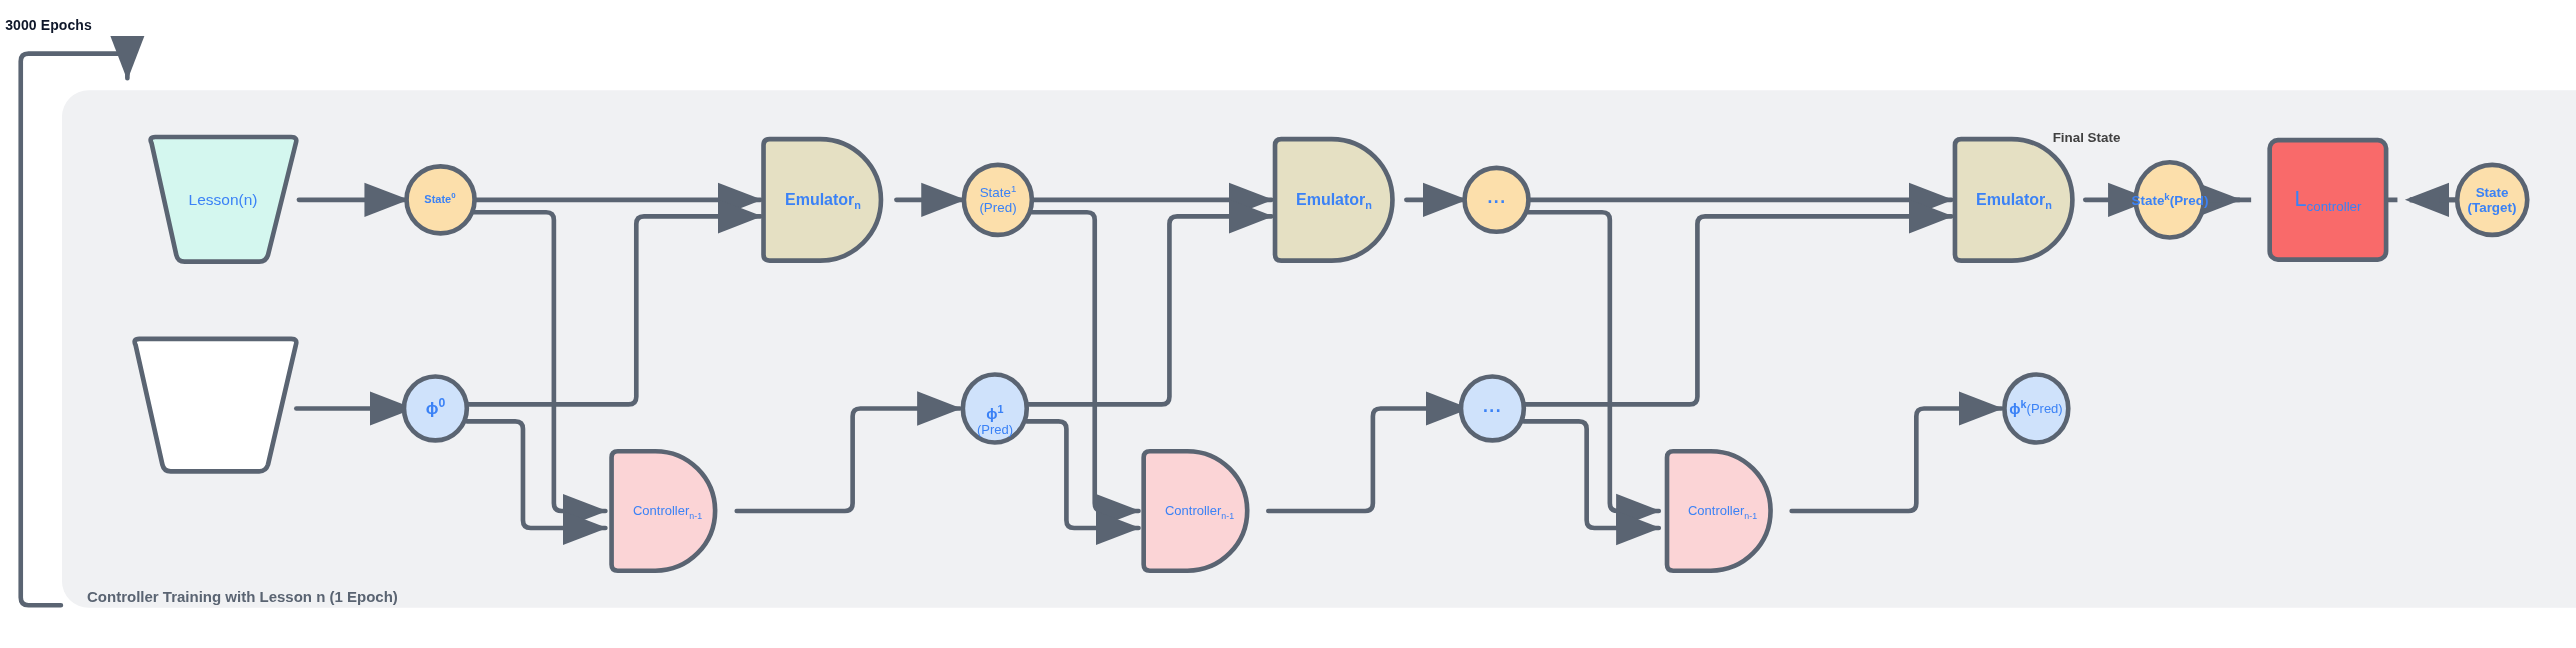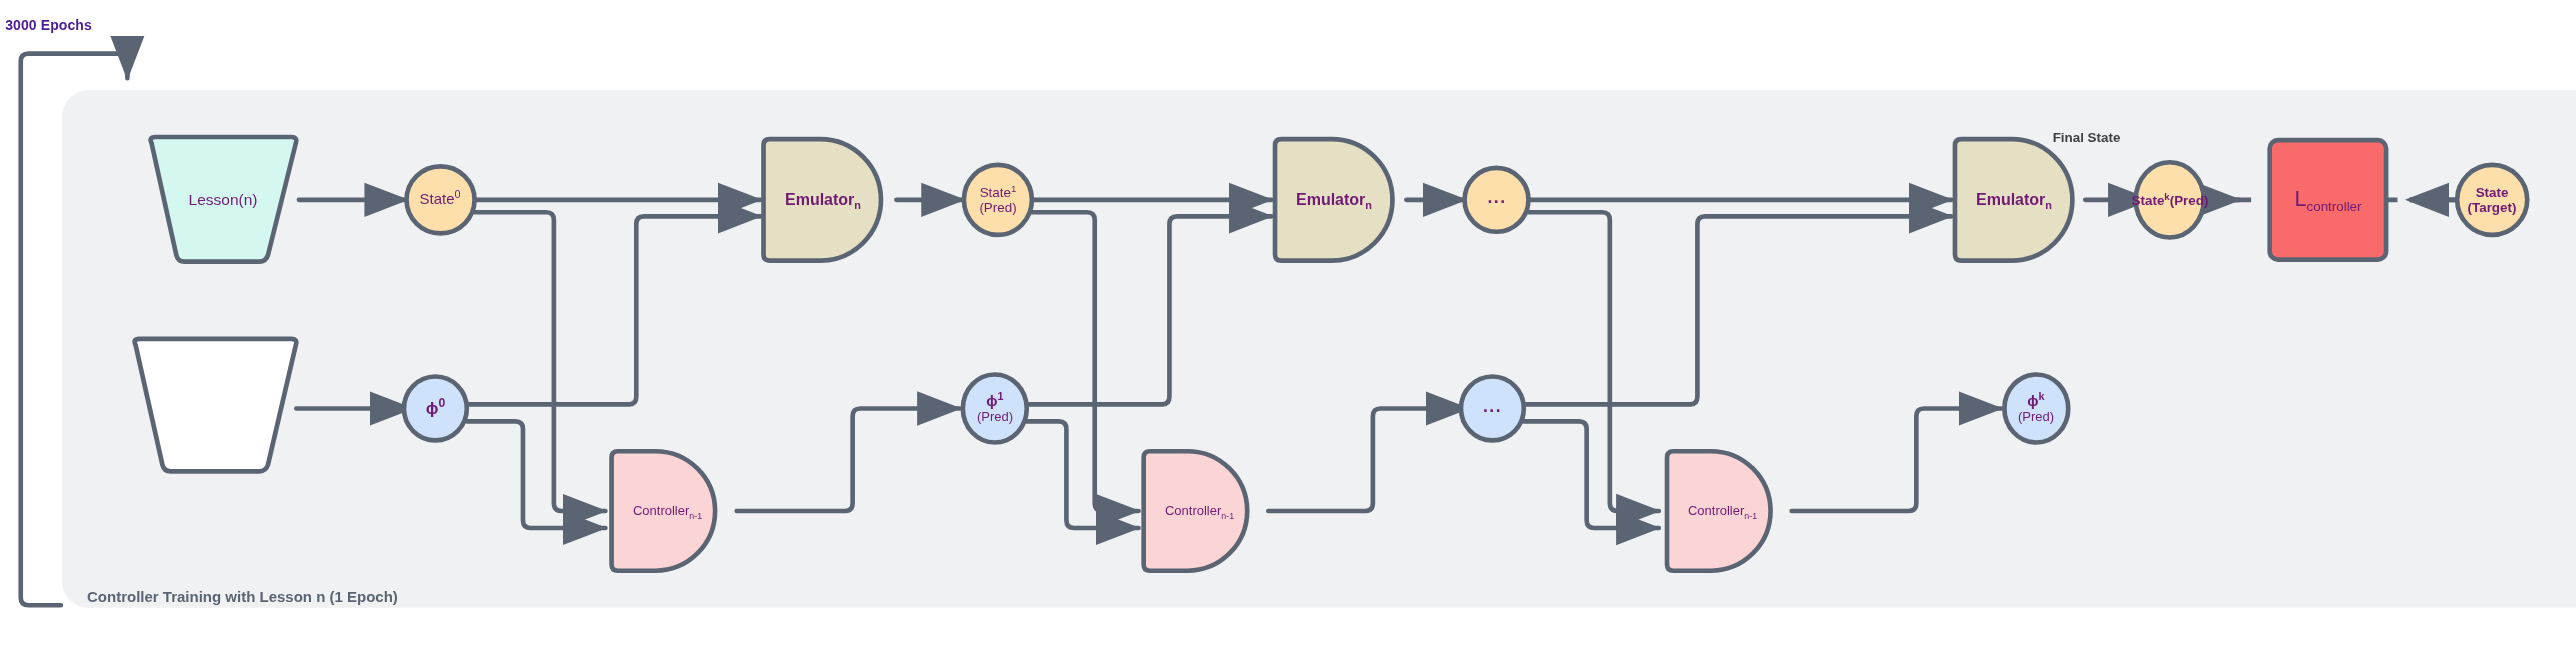--- a/index.html
+++ b/index.html
@@ -4,25 +4,25 @@
 <style>
   html,body{margin:0;padding:0;background:#ffffff;}
   body{
     width:2651px;height:648px;position:relative;overflow:hidden;
     font-family:"Liberation Sans","DejaVu Sans",sans-serif;
   }
   #stage{position:absolute;inset:0;width:2651px;height:648px;}
   svg#canvas{position:absolute;left:0;top:0;width:2651px;height:648px;}
   .nodeLabel{
     position:absolute;display:flex;align-items:center;justify-content:center;
-    text-align:center;color:#701a75;pointer-events:none;line-height:1.12;
+    text-align:center;color:#3b82f6;pointer-events:none;line-height:1.12;
     white-space:pre-line;
   }
   .epochText{
-    position:absolute;color:#4c1d95;font-size:14px;font-weight:bold;
+    position:absolute;color:#0f172a;font-size:14px;font-weight:bold;
     letter-spacing:0.1px;
   }
   .captionText{
     position:absolute;color:#5a6472;font-size:15px;font-weight:bold;
   }
   .finalStateText{
     position:absolute;color:#404040;font-size:13.4px;font-weight:bold;
     text-align:center;
   }
   sup{font-size:.72em;vertical-align:super;line-height:0;}
@@ -162,21 +162,21 @@
   <div class="epochText" style="left:5.2px;top:17px;">3000 Epochs</div>
 
   <div class="finalStateText" style="left:2009px;top:130px;width:155px;">Final State</div>
 
   <div class="captionText" style="left:87px;top:588px;">Controller Training with Lesson n (1 Epoch)</div>
 
   <div class="nodeLabel" style="left:151px;top:183px;width:144px;height:33px;font-size:15.5px;">
     <span>Lesson(n)</span>
   </div>
 
-  <div class="nodeLabel" style="left:406px;top:183px;width:68px;height:33px;font-size:15px;font-weight:normal;">
+  <div class="nodeLabel" style="left:406px;top:183px;width:68px;height:33px;font-size:11px;font-weight:bold;">
     <span><span>State</span><sup>0</sup></span>
   </div>
 
   <div class="nodeLabel" style="left:764px;top:183px;width:118px;height:33px;font-size:16px;font-weight:bold;">
     <span><span>Emulator</span><sub>n</sub></span>
   </div>
 
   <div class="nodeLabel" style="left:961px;top:176px;width:74px;height:48px;font-size:13.4px;font-weight:normal;flex-direction:column;">
     <span><span>State</span><sup>1</sup></span>
     <span>(Pred)</span>
@@ -210,36 +210,36 @@
 
 
   <div class="nodeLabel" style="left:404px;top:392px;width:63px;height:33px;font-size:17px;font-weight:bold;">
     <span><span>ϕ</span><sup>0</sup></span>
   </div>
 
   <div class="nodeLabel" style="left:612px;top:495px;width:111px;height:33px;font-size:13px;">
     <span><span>Controller</span><sub>n-1</sub></span>
   </div>
 
-  <div class="nodeLabel" style="left:958px;top:385px;width:74px;height:48px;font-size:13px;flex-direction:column;">
+  <div class="nodeLabel" style="left:958px;top:398px;width:74px;height:48px;font-size:13px;flex-direction:column;">
     <span style="font-weight:bold;font-size:15px;"><span>ϕ</span><sup>1</sup></span>
     <span>(Pred)</span>
   </div>
 
   <div class="nodeLabel" style="left:1144px;top:495px;width:111px;height:33px;font-size:13px;">
     <span><span>Controller</span><sub>n-1</sub></span>
   </div>
 
   <div class="nodeLabel" style="left:1461px;top:390px;width:63px;height:33px;font-size:17.5px;font-weight:bold;letter-spacing:1.5px;">
     <span>...</span>
   </div>
 
   <div class="nodeLabel" style="left:1667px;top:495px;width:111px;height:33px;font-size:13px;">
     <span><span>Controller</span><sub>n-1</sub></span>
   </div>
 
-  <div class="nodeLabel" style="left:1999px;top:385px;width:74px;height:48px;font-size:13px;flex-direction:column;">
+  <div class="nodeLabel" style="left:1999px;top:385px;width:74px;height:48px;font-size:13px;">
     <span style="font-weight:bold;font-size:15px;"><span>ϕ</span><sup>k</sup></span>
     <span>(Pred)</span>
   </div>
 
 </div>
 
 
 </body></html>

